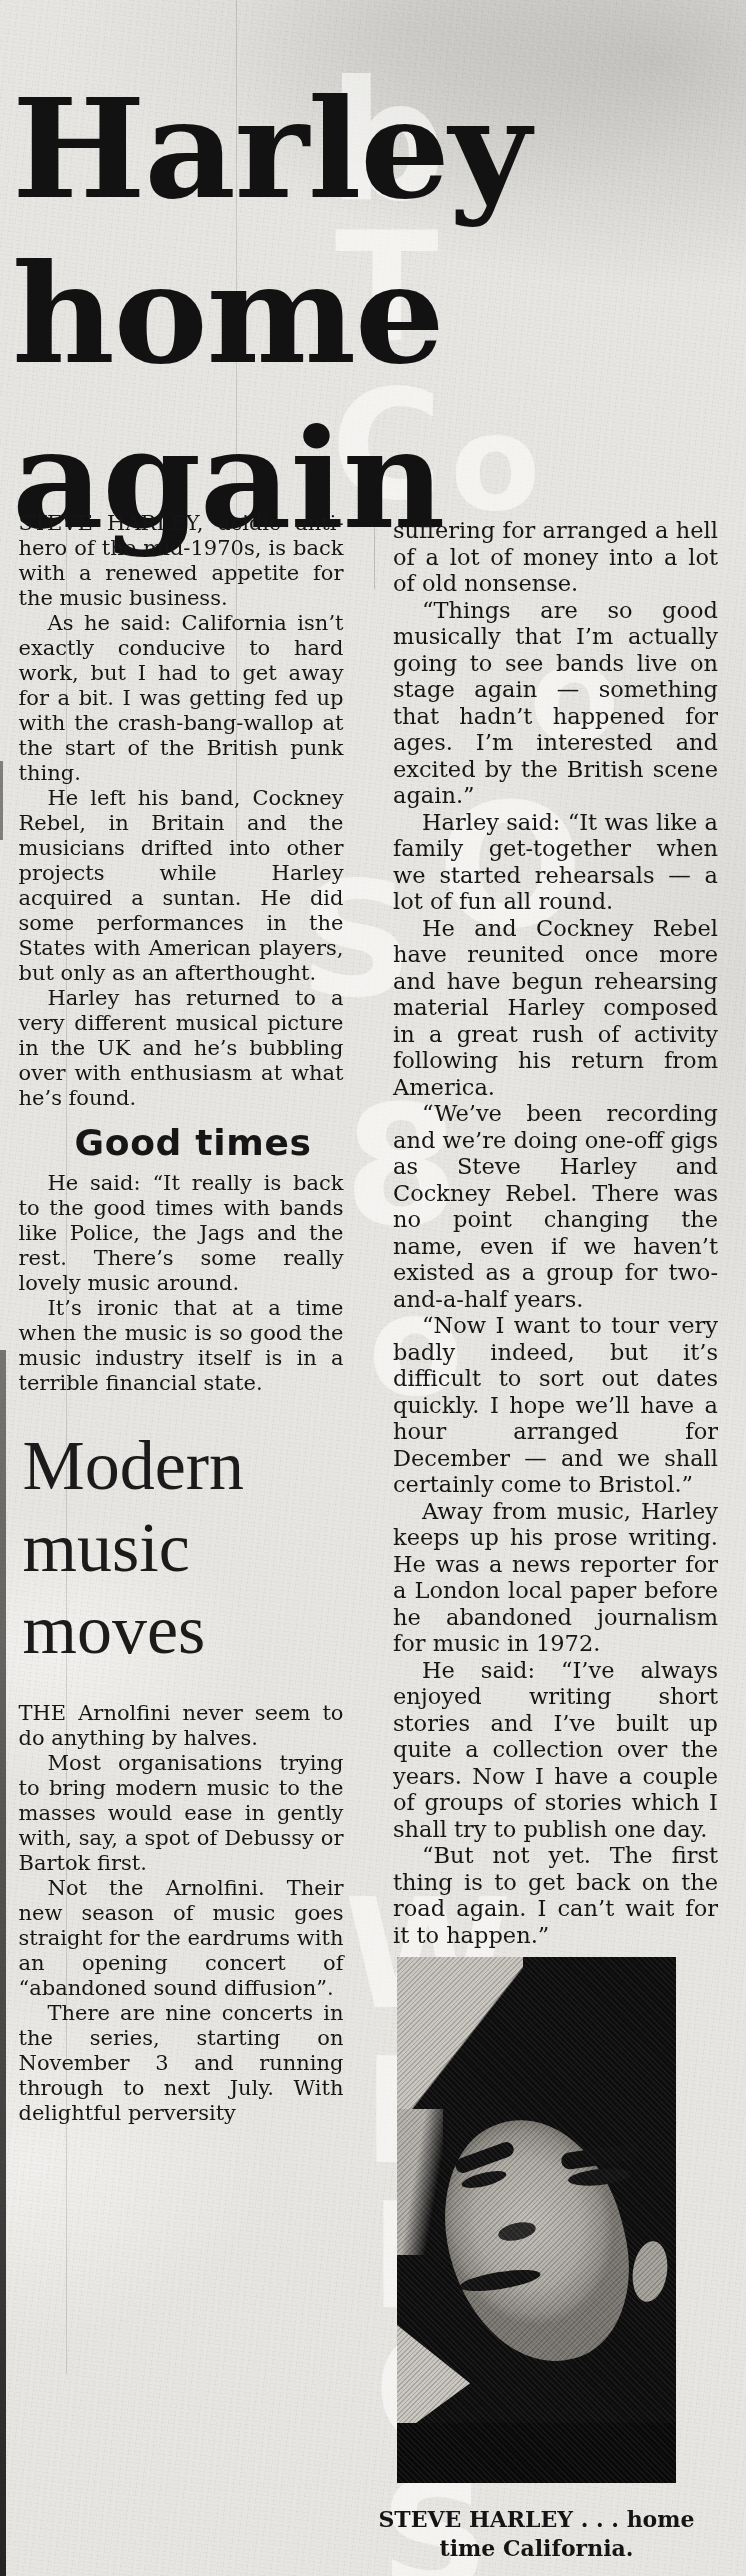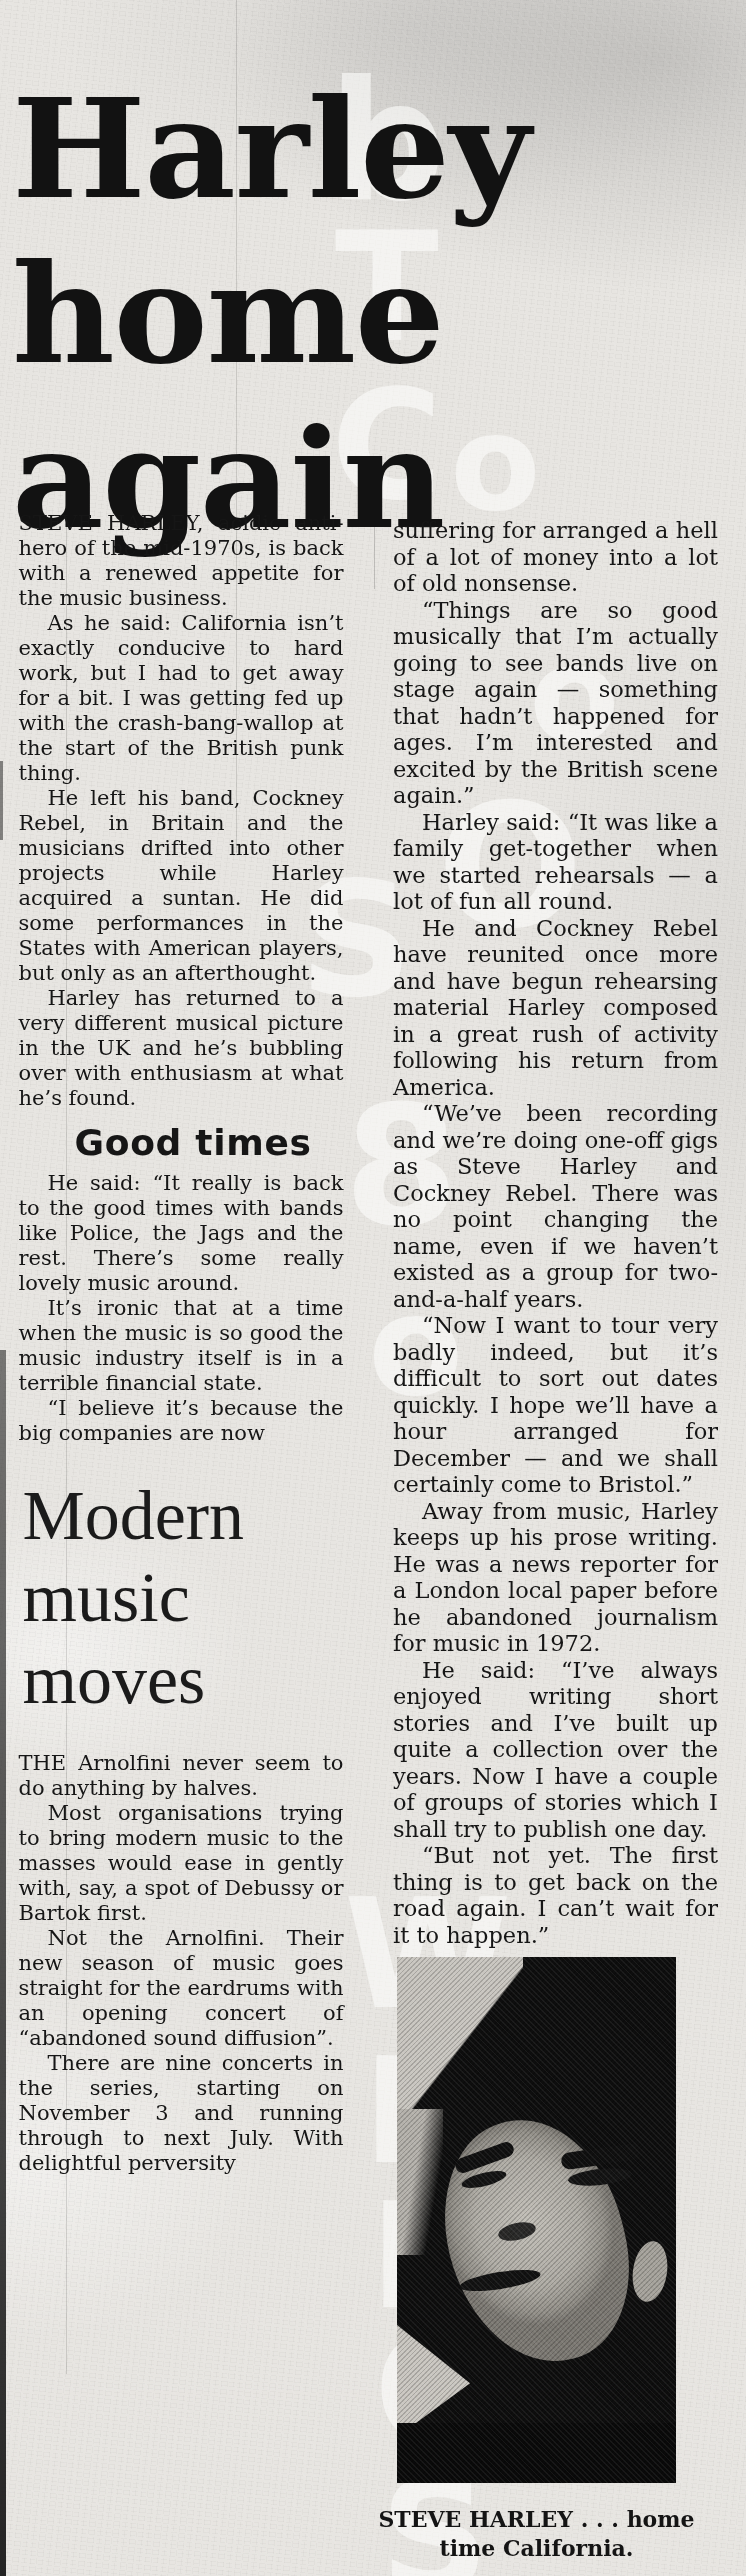--- a/index.html
+++ b/index.html
@@ -168,21 +168,20 @@
   <div class="col col-left">
     <p>STEVE HARLEY, acidic anti-hero of the mid-1970s, is back with a renewed appetite for the music business.</p>
     <p class="ind">As he said: California isn’t exactly conducive to hard work, but I had to get away for a bit. I was getting fed up with the crash-bang-wallop at the start of the British punk thing.</p>
     <p class="ind">He left his band, Cockney Rebel, in Britain and the musicians drifted into other projects while Harley acquired a suntan. He did some performances in the States with American players, but only as an afterthought.</p>
     <p class="ind">Harley has returned to a very different musical picture in the UK and he’s bubbling over with enthusiasm at what he’s found.</p>
 
     <h2 class="subhead">Good times</h2>
 
     <p class="ind">He said: “It really is back to the good times with bands like Police, the Jags and the rest. There’s some really lovely music around.</p>
     <p class="ind">It’s ironic that at a time when the music is so good the music industry itself is in a terrible financial state.</p>
-    <p class="ind">“I believe it’s because the big companies are now</p>
 
     <h2 class="heading2">Modern
 music
 moves</h2>
 
     <p>THE Arnolfini never seem to do anything by halves.</p>
     <p class="ind">Most organisations trying to bring modern music to the masses would ease in gently with, say, a spot of Debussy or Bartok first.</p>
     <p class="ind">Not the Arnolfini. Their new season of music goes straight for the eardrums with an opening concert of “abandoned sound diffusion”.</p>
     <p class="ind">There are nine concerts in the series, starting on November 3 and running through to next July. With delightful perversity</p>
   </div>

